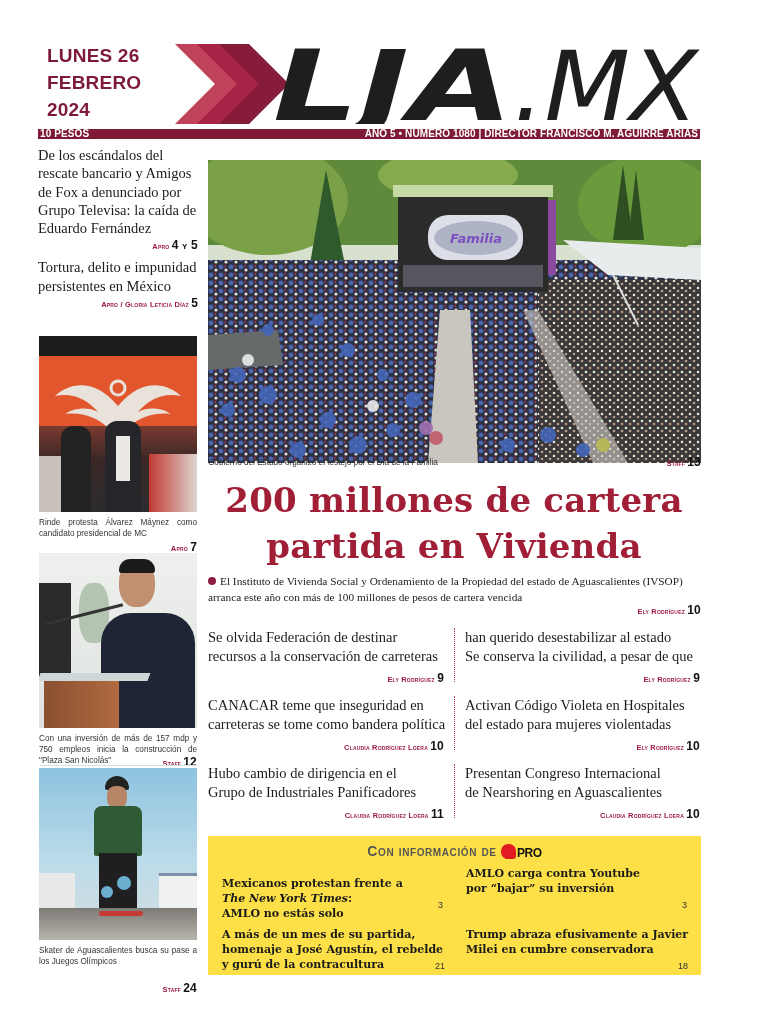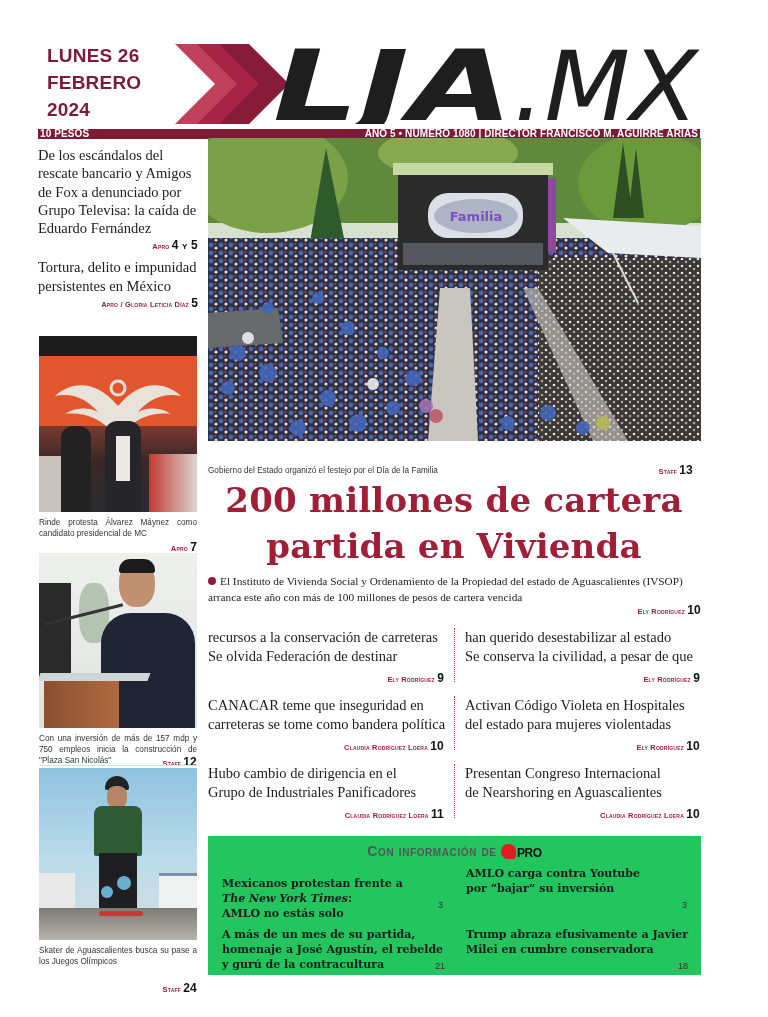--- a/index.html
+++ b/index.html
@@ -19,21 +19,21 @@
   .lcol { position: absolute; left: 38px; top: 146px; width: 160px; }
   .side-head { font-family: "Liberation Serif", serif; font-size: 14.5px; line-height: 18.3px; color: #1c1c1c; }
   .byline { text-align: right; font-size: 7.5px; font-weight: 700; color: #9b1b40; letter-spacing: 0.2px;
             font-variant: small-caps; margin-top: 1px; }
   .byline .pg { color: #111; font-size: 12px; }
   .caption { font-size: 8.2px; line-height: 11px; color: #333; text-align: justify; margin-top: 3px; }
 
   .photo { position: absolute; overflow: hidden; }
 
   
-  .main-photo { left: 208px; top: 138px; width: 502px; height: 303px; }
+  .main-photo { left: 208px; top: 160px; width: 502px; height: 303px; font-style: italic; }
   .main-cap { position: absolute; left: 208px; top: 455px; width: 493px; display: flex;
               justify-content: space-between; align-items: center; font-size: 8.2px; color: #333; }
 
   .headline { position: absolute; left: 205px; top: 477px; width: 498px; text-align: center;
               font-family: "DejaVu Serif", serif; font-weight: 700; font-size: 34px; line-height: 46px;
               color: #a01f36; letter-spacing: 0.2px; }
   .deck { position: absolute; left: 208px; top: 573px; width: 493px; font-family: "Liberation Serif", serif;
           font-size: 11.3px; line-height: 16px; color: #222; }
   .deck .bullet { display: inline-block; width: 8px; height: 8px; border-radius: 50%; background: #8d1d40;
                   margin-right: 4px; vertical-align: 0px; }
@@ -43,21 +43,21 @@
   .grid { position: absolute; left: 208px; top: 628px; width: 493px; }
   .grow { display: flex; height: 68px; }
   .gcell { width: 246px; position: relative; }
   .gcell.left { padding-right: 10px; }
   .gcell.right { padding-left: 10px; border-left: 1px dotted #b32d57; margin-left: 0; height: 54px; }
   .gtitle { font-family: "Liberation Serif", serif; font-size: 14.5px; line-height: 18.5px; color: #1c1c1c; white-space: nowrap; }
   .gcell .byline { position: absolute; right: 10px; top: 42px; }
   .gcell.right .byline { right: 0; }
 
   
-  .apro { position: absolute; left: 208px; top: 836px; width: 493px; height: 139px; background: #22c55e; }
+  .apro { position: absolute; left: 208px; top: 836px; width: 493px; height: 139px; background: #fde047; }
   .apro-head { position: absolute; left: 0; top: 6px; width: 100%; text-align: center; font-weight: 700;
                font-size: 14px; color: #555; font-variant: small-caps; letter-spacing: 0.6px; }
   .apro-logo { display: inline-block; color: #111; font-size: 17px; font-weight: 700; letter-spacing: -0.5px; vertical-align: -1px; }
   .apro-logo .a { display: inline-block; background: #e21b23; color: #e21b23; width: 15px; height: 15px; border-radius: 7px 7px 3px 7px; vertical-align: -2px; margin-right: 1px; }
   .apro-item { position: absolute; width: 236px; font-family: "DejaVu Serif", serif; font-weight: 700;
                font-size: 11px; line-height: 15px; color: #1b1b1b; }
   .apro-item em { font-style: italic; }
   .apro-pg { position: absolute; font-size: 9px; color: #333; }
 </style>
 </head>
@@ -230,21 +230,21 @@
       <circle cx="218" cy="268" r="7" fill="#a070b0"></circle>
       <circle cx="228" cy="278" r="7" fill="#c05a6a"></circle>
       <circle cx="395" cy="285" r="7" fill="#b8b852"></circle>
       <circle cx="165" cy="246" r="6" fill="#ebebeb"></circle>
       <circle cx="40" cy="200" r="6" fill="#ebebeb"></circle>
     </g>
   </svg>
 </div>
 <div class="main-cap">
   <span>Gobierno del Estado organizó el festejo por el Día de la Familia</span>
-  <span class="byline" style="margin:8px">
+  <span class="byline" style="margin:0">
     <span>Staff</span>
     <span class="pg">13</span>
   </span>
 </div>
 
 <div class="headline">
   <div>200 millones de cartera</div>
   <div>partida en Vivienda</div>
 </div>
 <div class="deck">
@@ -252,22 +252,22 @@
 </div>
 <div class="deck-by byline">
   <span>Ely Rodríguez</span>
   <span class="pg">10</span>
 </div>
 
 <div class="grid">
   <div class="grow">
     <div class="gcell left">
       <div class="gtitle">
+          <div>Se olvida Federación de destinar</div>
           <div>recursos a la conservación de carreteras</div>
-          <div>Se olvida Federación de destinar</div>
         </div>
       <div class="byline"><span>Ely Rodríguez</span> <span class="pg">9</span></div>
     </div>
     <div class="gcell right">
       <div class="gtitle">
           <div>han querido desestabilizar al estado</div>
           <div>Se conserva la civilidad, a pesar de que</div>
         </div>
       <div class="byline"><span>Ely Rodríguez</span> <span class="pg">9</span></div>
     </div>

